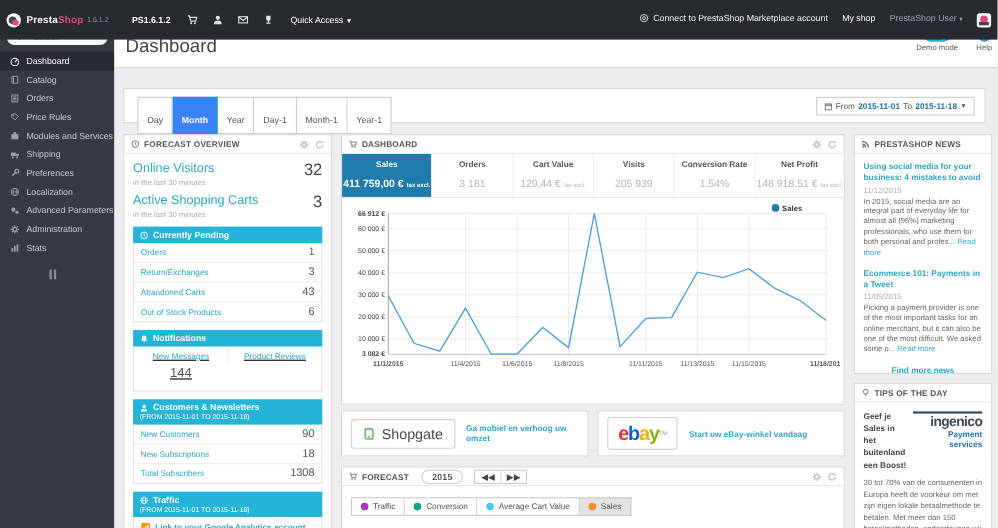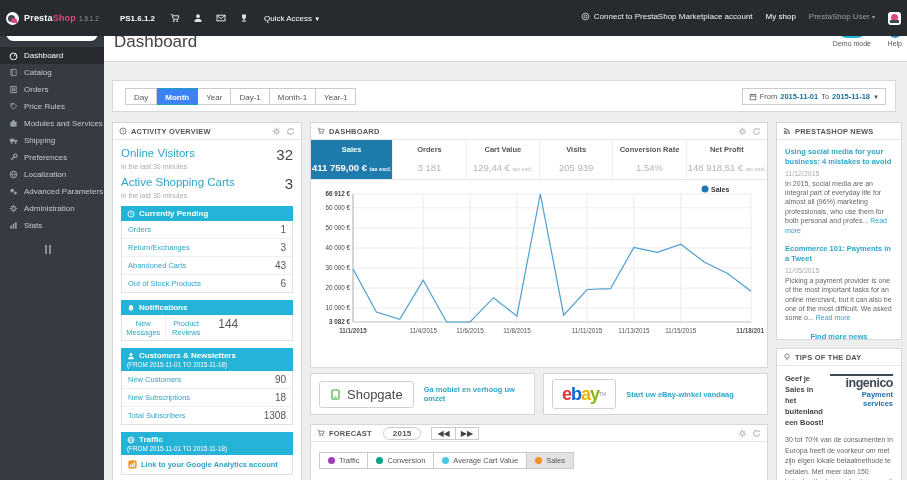--- a/index.html
+++ b/index.html
@@ -53,21 +53,21 @@
   .page-title{position:absolute;left:10px;top:13px;font-size:17px;color:#444;}
   .demo-wrap{position:absolute;right:36px;top:7px;text-align:center;}
   .toggle{width:24px;height:12px;border-radius:6px;background:#25b3d7;position:relative;margin:0 auto;cursor:pointer;}
   .toggle i{position:absolute;right:2px;top:2px;width:8px;height:8px;background:#fff;border-radius:50%;}
   .tiny-label{font-size:7px;color:#555;margin-top:2px;}
   .help-wrap{position:absolute;right:5px;top:7px;text-align:center;}
   .help-icon{width:12px;height:12px;border-radius:50%;background:#2e9ad0;color:#fff;font-size:8.5px;font-weight:bold;line-height:12px;margin:0 auto;cursor:pointer;}
 
   .filter-panel{position:absolute;left:8px;top:61px;width:784px;height:32px;background:#fff;border:1px solid #d5d7d9;}
   .range-group{position:absolute;left:12px;top:7px;display:flex;}
-  .range-btn{height:17px;padding:4px 8px;font-size:8px;color:#555;background:#fff;border:1px solid #c9cbcd;border-left:none;cursor:pointer;font-family:inherit;}
+  .range-btn{height:17px;padding:16px 8px;font-size:8px;color:#555;background:#fff;border:1px solid #c9cbcd;border-left:none;cursor:pointer;font-family:inherit;}
   .range-btn:first-child{border-left:1px solid #c9cbcd;}
   .range-btn.active{background:#3b82f6;border-color:#1f9dbe;color:#fff;font-weight:bold;}
   .date-btn{position:absolute;right:9px;top:7px;height:17px;border:1px solid #c9cbcd;background:#fff;font-size:7.5px;color:#555;display:flex;align-items:center;gap:3px;padding:0 6px;cursor:pointer;}
   .date-btn .icn{width:8px;height:8px;color:#666;}
   .date-btn b{color:#1d6f9e;}
 
   .panel{position:absolute;background:#fff;border:1px solid #d5d7d9;}
   .p-head{height:17px;border-bottom:1px solid #e4e6e8;display:flex;align-items:center;padding:0 6px;gap:4px;font-size:7.5px;font-weight:bold;color:#555;letter-spacing:.2px;}
   .p-head .h-icn{width:8px;height:8px;color:#6d7377;}
   .p-tools{margin-left:auto;display:flex;gap:5px;color:#b9bbbd;align-items:center;}
@@ -83,21 +83,21 @@
   .sec{margin-top:7px;}
   .sec-head{background:#25b3d7;color:#fff;padding:3px 6px;font-size:8px;font-weight:bold;}
   .sec-head .t-row{display:flex;align-items:center;gap:4px;}
   .sec-head .icn{width:8px;height:8px;color:#fff;}
   .sec-sub{font-size:6.3px;font-weight:normal;margin-top:1px;}
   .sec-rows{border:1px solid #dfe1e3;border-top:none;}
   .a-row{display:flex;justify-content:space-between;align-items:center;padding:3px 6px;border-bottom:1px solid #eceeef;min-height:14px;cursor:pointer;}
   .a-row:last-child{border-bottom:none;}
   .a-label{font-size:7.5px;color:#2fa5c9;}
   .a-val{font-size:10px;color:#555;}
-  .notif-grid{border:1px solid #dfe1e3;border-top:none;display:grid;grid-template-columns:1fr 1fr 1fr 1fr;}
+  .notif-grid{border:1px solid #dfe1e3;border-top:none;display:grid;grid-template-columns:1fr 1fr;text-decoration:underline;}
   .notif-grid > :nth-child(2n){border-left:1px solid #eceeef;}
   .n-h{font-size:7.5px;color:#2fa5c9;text-align:center;padding:4px 2px 2px;cursor:pointer;}
   .n-v{font-size:12px;color:#555;text-align:center;padding:2px 0 9px;}
   .traffic-link{border:1px solid #dfe1e3;border-top:none;padding:5px 6px;display:flex;gap:4px;align-items:center;cursor:pointer;}
   .traffic-link .icn{width:9px;height:9px;}
   .traffic-link span{font-size:7.5px;color:#2fa5c9;font-weight:bold;}
 
   
   #dash{left:206px;top:103px;width:458px;height:246px;}
   .metrics{display:flex;border-bottom:1px solid #e4e6e8;}
@@ -391,21 +391,21 @@
   </div>
 
   <div class="panel" id="activity">
     <div class="p-head">
       <span class="icn h-icn">
           <svg viewBox="0 0 10 10" fill="currentColor">
             <circle cx="5" cy="5" r="3.8" fill="none" stroke="currentColor" stroke-width="1.1"></circle>
             <path d="M5,2.9 v2.2 l1.6,1" fill="none" stroke="currentColor" stroke-width="1"></path>
           </svg>
         </span>
-      <span>ACTIVITY OVERVIEW</span>
+      <span>FORECAST OVERVIEW</span>
       <span class="p-tools">
           <span class="icn">
             <svg viewBox="0 0 10 10" fill="currentColor">
               <circle cx="5" cy="5" r="2" fill="none" stroke="currentColor" stroke-width="1.3"></circle>
               <g stroke="currentColor" stroke-width="1.1">
                 <line x1="5" y1="0.8" x2="5" y2="2.4"></line>
                 <line x1="5" y1="7.6" x2="5" y2="9.2"></line>
                 <line x1="0.8" y1="5" x2="2.4" y2="5"></line>
                 <line x1="7.6" y1="5" x2="9.2" y2="5"></line>
                 <line x1="2" y1="2" x2="3.1" y2="3.1"></line>

